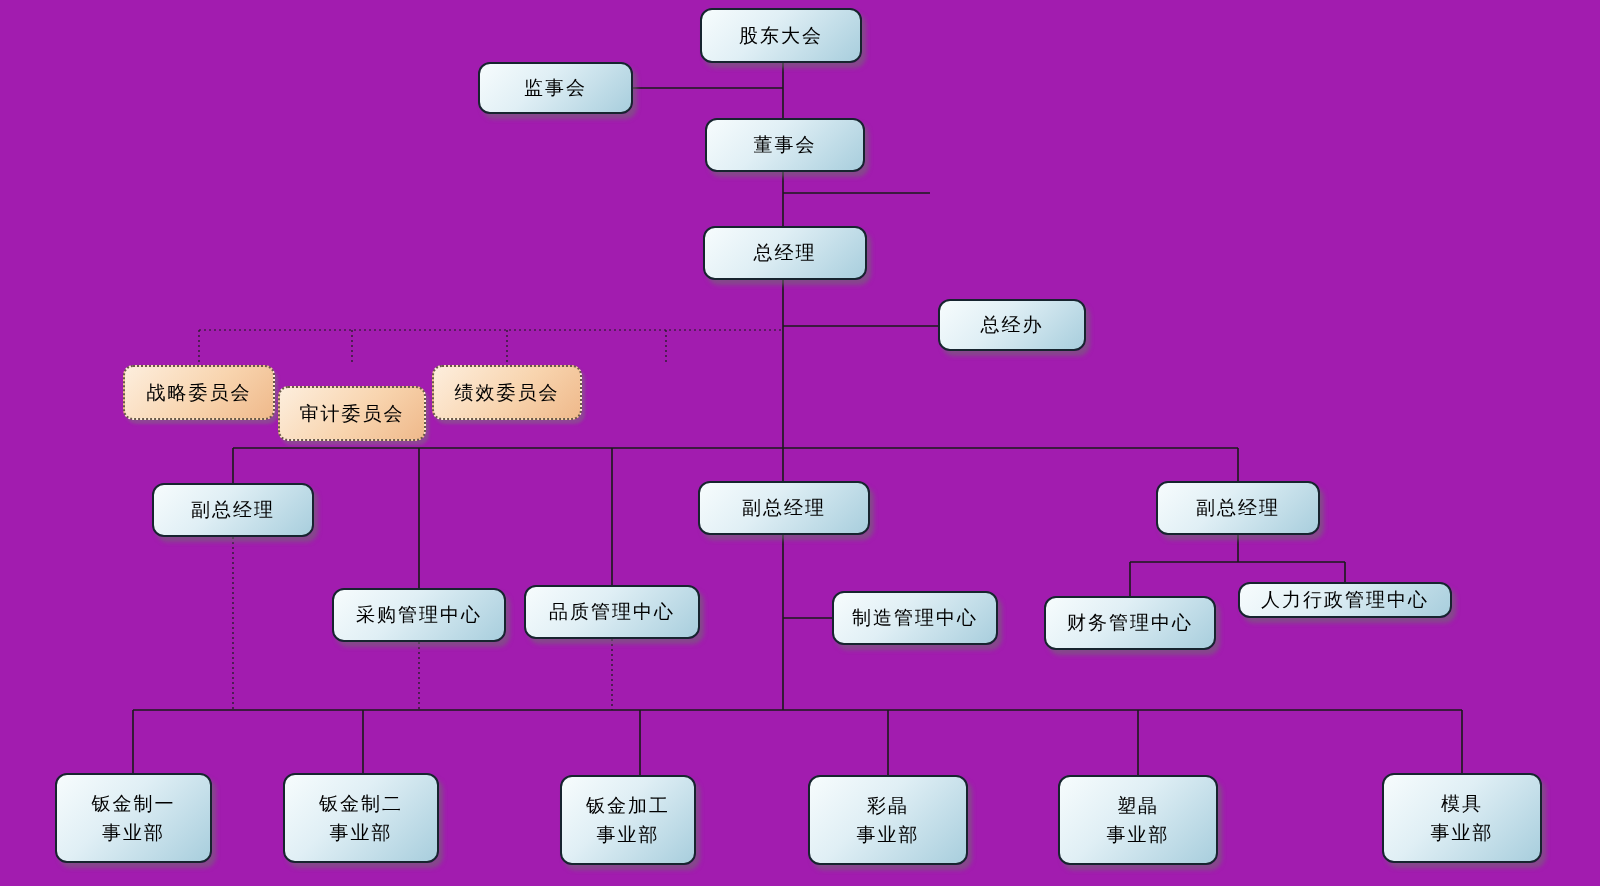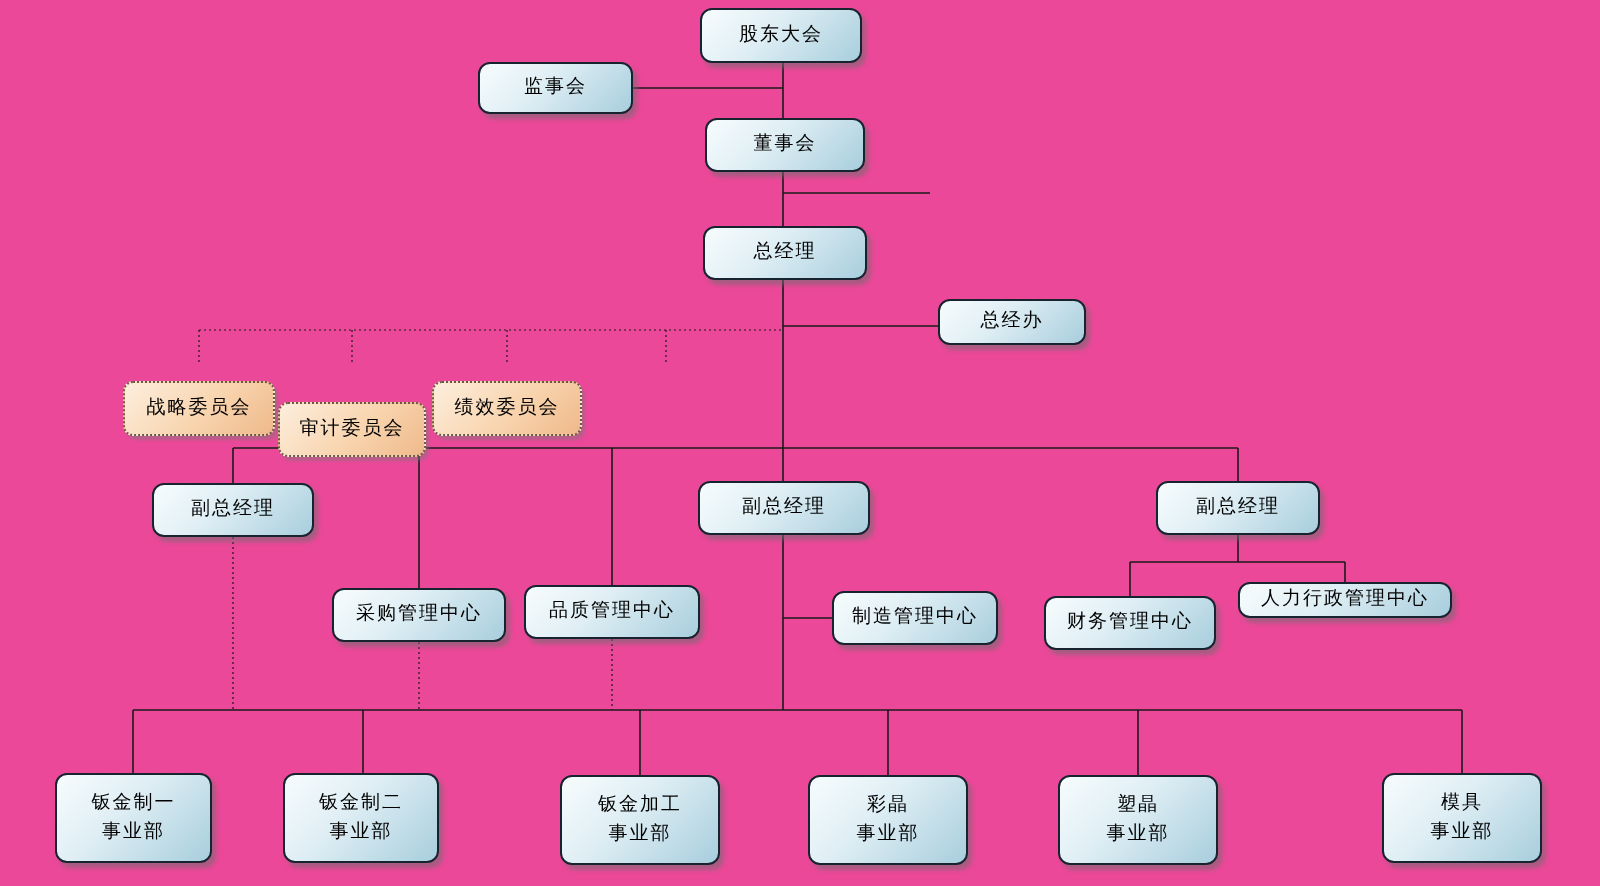--- a/index.html
+++ b/index.html
@@ -4,23 +4,23 @@
 <style>
   :root{
     --node-border:#17242f;
     --committee-border:#6a5a4a;
     --line-color:#1a1a1a;
   }
   html,body{margin:0;padding:0;background:#ffffff;}
   #stage{
     position:relative;
     width:1600px;height:886px;
-    background:#ec4899;
+    background:#a21caf;
     overflow:hidden;
-    font-family:Liberation Mono, monospace;
+    font-family:Liberation Serif, serif;
   }
   svg.wires{position:absolute;left:0;top:0;z-index:0;}
   .node{
     position:absolute;
     box-sizing:border-box;
     z-index:1;
     border:2px solid var(--node-border);
     border-radius:12px;
     background:linear-gradient(135deg,#f7fcfd 0%,#e0eff5 40%,#a8cedd 100%);
     box-shadow:4px 5px 4px rgba(110,110,110,0.55);
@@ -33,21 +33,20 @@
     letter-spacing:2px;
     line-height:1.55;
     text-align:center;
     white-space:nowrap;
   }
   .node.committee{
     border:2px dotted var(--committee-border);
     border-radius:10px;
     background:linear-gradient(135deg,#fdeedd 0%,#f8d4ae 55%,#efb98b 100%);
     box-shadow:3px 4px 3px rgba(120,120,120,0.45);
-    margin-top:16px;
   }
   .wires line{stroke:var(--line-color);stroke-width:1.6;}
   .wires line.dotted{stroke-width:1.2;stroke-dasharray:2 3;}
 </style>
 </head>
 <body>
 
 <div id="stage">
 
   <svg class="wires" width="1600" height="886">
@@ -88,21 +87,21 @@
 
   <div class="node" style="left:700px;top:8px;width:162px;height:55px">股东大会</div>
 
   <div class="node" style="left:478px;top:62px;width:155px;height:52px">监事会</div>
 
   <div class="node" style="left:705px;top:118px;width:160px;height:54px">董事会</div>
 
 
   <div class="node" style="left:703px;top:226px;width:164px;height:54px">总经理</div>
 
-  <div class="node" style="left:938px;top:299px;width:148px;height:46px">总经办</div>
+  <div class="node" style="left:938px;top:299px;width:148px;height:52px">总经办</div>
 
   <div class="node committee" style="left:123px;top:365px;width:152px;height:55px">战略委员会</div>
 
   <div class="node committee" style="left:278px;top:386px;width:148px;height:55px">审计委员会</div>
 
   <div class="node committee" style="left:432px;top:365px;width:150px;height:55px">绩效委员会</div>
 
 
   <div class="node" style="left:152px;top:483px;width:162px;height:54px">副总经理</div>
 
@@ -123,21 +122,21 @@
   <div class="node" style="left:55px;top:773px;width:157px;height:90px">
     <span>钣金制一</span>
     <span>事业部</span>
   </div>
 
   <div class="node" style="left:283px;top:773px;width:156px;height:90px">
     <span>钣金制二</span>
     <span>事业部</span>
   </div>
 
-  <div class="node" style="left:560px;top:775px;width:160px;height:90px">
+  <div class="node" style="left:560px;top:775px;width:136px;height:90px">
     <span>钣金加工</span>
     <span>事业部</span>
   </div>
 
   <div class="node" style="left:808px;top:775px;width:160px;height:90px">
     <span>彩晶</span>
     <span>事业部</span>
   </div>
 
   <div class="node" style="left:1058px;top:775px;width:160px;height:90px">

